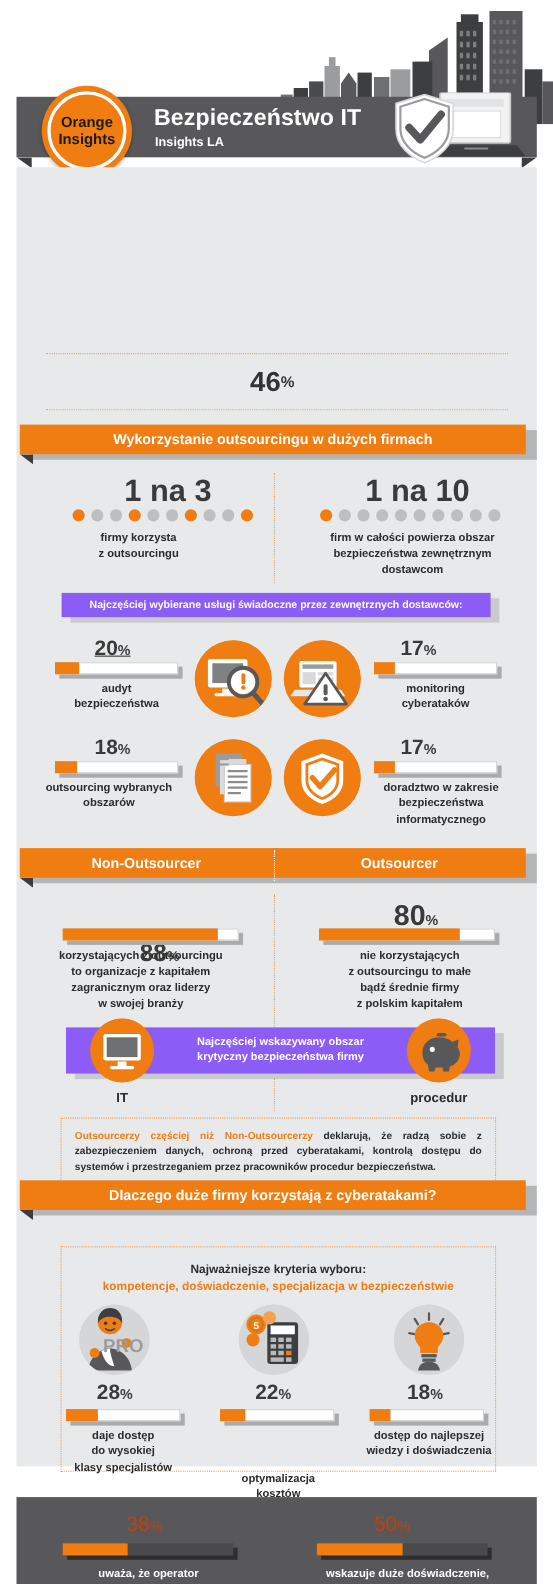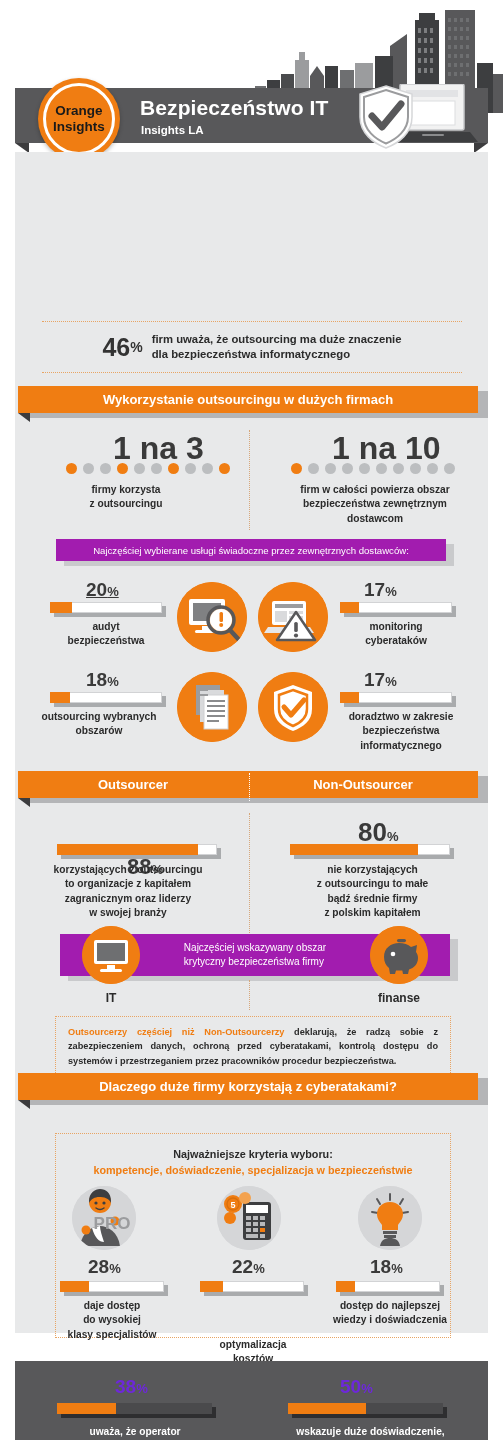--- a/index.html
+++ b/index.html
@@ -78,28 +78,28 @@
   .sec-bar-shadow {
     position: absolute; height: 27px; background: #b4b5b7;
   }
   .sec-notch {
     position: absolute; width: 12px; height: 9px; background: #3c3c3e;
     clip-path: polygon(0 0, 100% 0, 100% 100%);
   }
 
   
   .gray-bar {
-    position: absolute; background: #a21caf;
+    position: absolute; background: #8b5cf6;
     display: flex; align-items: center; justify-content: center;
-    color: #fff; font-size: 9.6px; font-weight: normal;
+    color: #fff; font-size: 9.6px; font-weight: bold;
   }
   .gray-bar-shadow { position: absolute; background: #c9cacc; }
 
   
-  .bignum { position: absolute; font-size: 32px; font-weight: bold; color: #3a3a3a; }
+  .bignum { position: absolute; font-size: 28px; font-weight: bold; color: #3a3a3a; }
   .dotrow { position: absolute; display: flex; gap: 6px; }
   .dot { width: 11px; height: 11px; border-radius: 50%; background: #bcbec0; }
   .dot.on { background: #f07d12; }
   .capt {
     position: absolute; font-size: 10.2px; font-weight: bold; color: #2b2b2b;
     line-height: 1.42; text-align: center;
   }
   .vdotted {
     position: absolute; border-left: 1px dotted #d7a77a;
   }
@@ -137,21 +137,21 @@
     font-size: 9.2px; font-weight: bold; color: #2b2b2b; line-height: 1.55;
     text-align: justify;
   }
   .note-txt .hl { color: #f07d12; }
 
   
   .dark-strip {
     position: absolute; left: 15px; top: 1203px; width: 473px; height: 130px;
     background: #58585a;
   }
-  .dark-pct { position: absolute; font-weight: bold; color: #6d28d9; }
+  .dark-pct { position: absolute; font-weight: normal; color: #c2410c; }
   .dark-pct .n { font-size: 19px; }
   .dark-pct .s { font-size: 13px; }
   .dark-capt {
     position: absolute; font-size: 10.2px; font-weight: bold; color: #ffffff;
     line-height: 1.42; text-align: center;
   }
 </style>
 </head>
 <body>
 
@@ -254,21 +254,20 @@
     <div class="hdr-sub">Insights LA</div>
   </div>
 
   <div class="body-bg"></div>
 
   <div class="content">
 
     <div class="stat46">
       <span class="stat46-num">46</span>
       <span class="stat46-pct">%</span>
-      <span class="stat46-txt">firm uważa, że outsourcing ma duże znaczenie<br>dla bezpieczeństwa informatycznego</span>
     </div>
 
     <div class="sec-bar-shadow" style="left:28px; top:233px; width:460px;"></div>
     <div class="sec-bar" style="left:18px; top:228px; width:460px;">Wykorzystanie outsourcingu w dużych firmach</div>
     <div class="sec-notch" style="left:18px; top:255px;"></div>
 
     <div class="vdotted" style="left:249px; top:272px; height:100px;"></div>
 
     <div class="bignum" style="left:113px; top:272px;">1 na 3</div>
     <div class="dotrow" style="left:66px; top:305px;">
@@ -390,22 +389,22 @@
     </div>
     <div class="pbar" style="left:340px; top:534px; width:112px;">
       <div class="shadow"></div>
         <div class="track"></div>
         <div class="fill" style="width:17%"></div>
     </div>
     <div class="capt" style="left:326px; top:552px; width:150px;">doradztwo w zakresie<br>bezpieczeństwa<br>informatycznego</div>
 
     <div class="sec-bar-shadow" style="left:28px; top:618px; width:460px;"></div>
     <div class="sec-bar" style="left:18px; top:613px; width:460px; justify-content:flex-start;">
+      <span style="width:50%; text-align:center;">Non-Outsourcer</span>
       <span style="width:50%; text-align:center;">Outsourcer</span>
-      <span style="width:50%; text-align:center;">Non-Outsourcer</span>
     </div>
     <div class="sec-notch" style="left:18px; top:640px;"></div>
     <div class="vdotted" style="left:249px; top:615px; height:28px; border-color:#ffffff;"></div>
     <div class="vdotted" style="left:249px; top:655px; height:160px;"></div>
 
     <div class="pct" style="left:127px; top:696px;">
       <span class="n" style="font-size:22px;">88</span><span class="s">%</span>
     </div>
     <div class="pbar" style="left:57px; top:686px; width:160px;">
       <div class="shadow"></div>
@@ -438,21 +437,21 @@
     </svg>
 
     <svg class="circ-ico" style="left:370px; top:768px; width:58px; height:58px;" viewBox="0 0 58 58">
       <circle cx="29" cy="29" r="29" fill="#f07d12"></circle>
       <path d="M14 31 C14 22 21 17 29 17 C34 17 38 18.5 41 21 L47 19 L46 26 C47.5 28 48 30 48 32 C48 38 44 42 39 43.5 L38 48 L33 48 L32.3 44.5 L26 44.5 L25 48 L20 48 L19 42 C16 39.8 14 36 14 31 Z" fill="#58585a"></path>
       <circle cx="23" cy="28" r="2.3" fill="#ffffff"></circle>
       <rect x="27" y="13" width="9" height="3.2" rx="1.6" fill="#58585a"></rect>
     </svg>
 
     <div class="capt" style="left:78px; top:832px; width:66px; font-size:12px;">IT</div>
-    <div class="capt" style="left:358px; top:832px; width:82px; font-size:12px;">finanse</div>
+    <div class="capt" style="left:358px; top:832px; width:82px; font-size:12px;">procedur</div>
     <div class="vdotted" style="left:249px; top:822px; height:30px;"></div>
 
     <div class="note-box" style="left:55px; top:858px; width:396px;">
       <div class="note-txt">
         <span class="hl">Outsourcerzy częściej niż Non-Outsourcerzy</span><span> deklarują, że radzą sobie z zabezpieczeniem danych, ochroną przed cyberatakami, kontrolą dostępu do systemów i przestrzeganiem przez pracowników procedur bezpieczeństwa.</span>
       </div>
     </div>
 
     <div class="sec-bar-shadow" style="left:28px; top:920px; width:460px;"></div>
     <div class="sec-bar" style="left:18px; top:915px; width:460px;">Dlaczego duże firmy korzystają z cyberatakami?</div>

